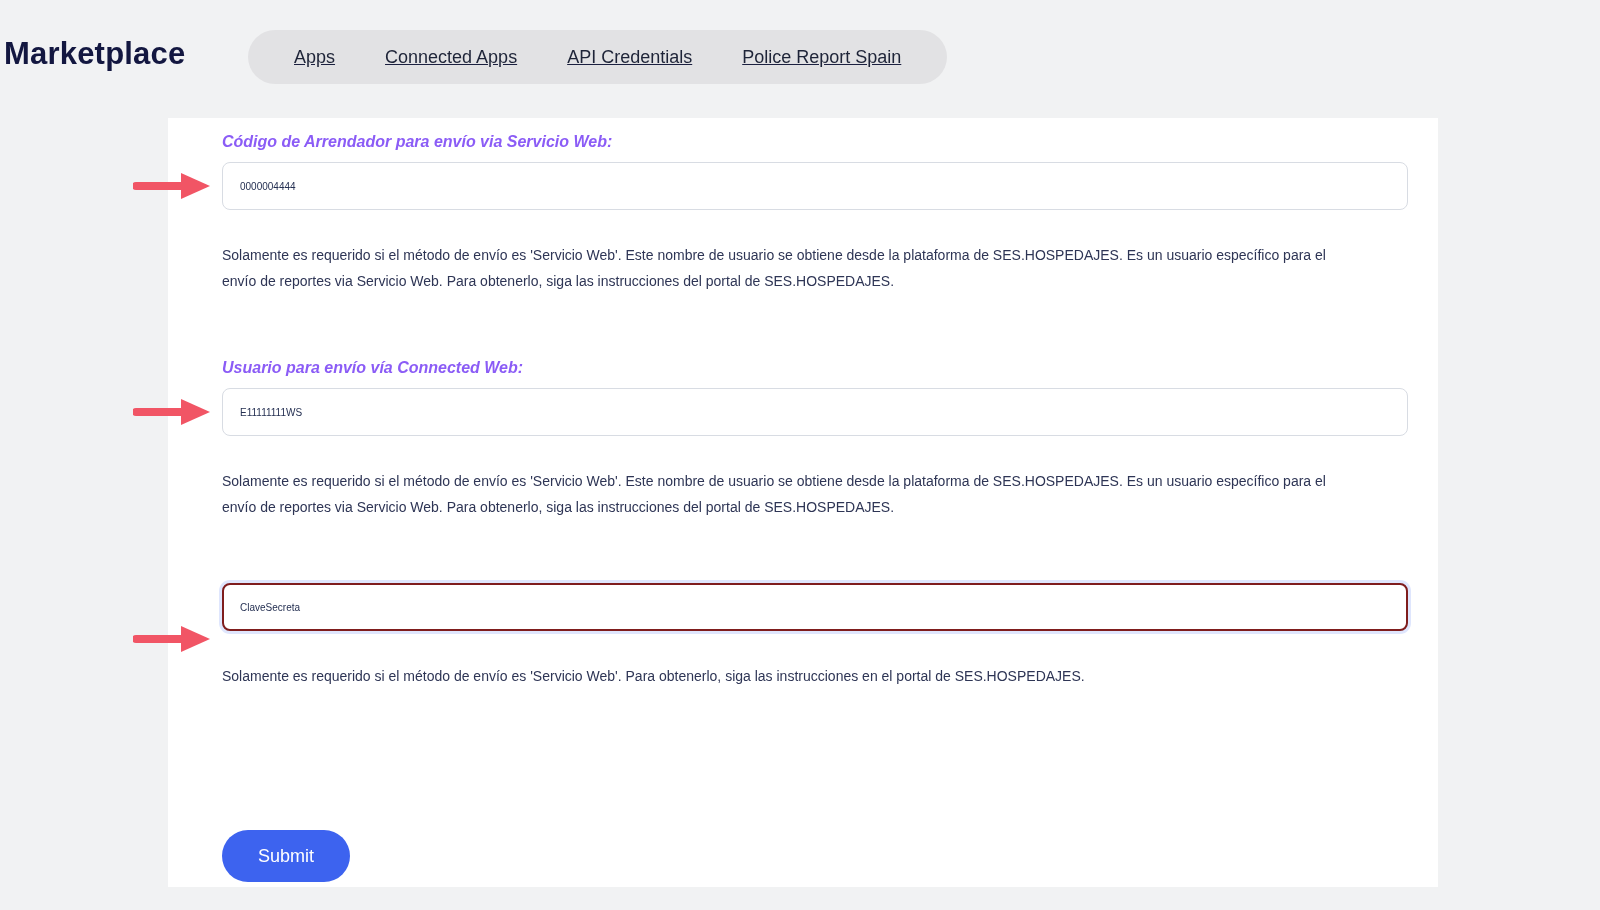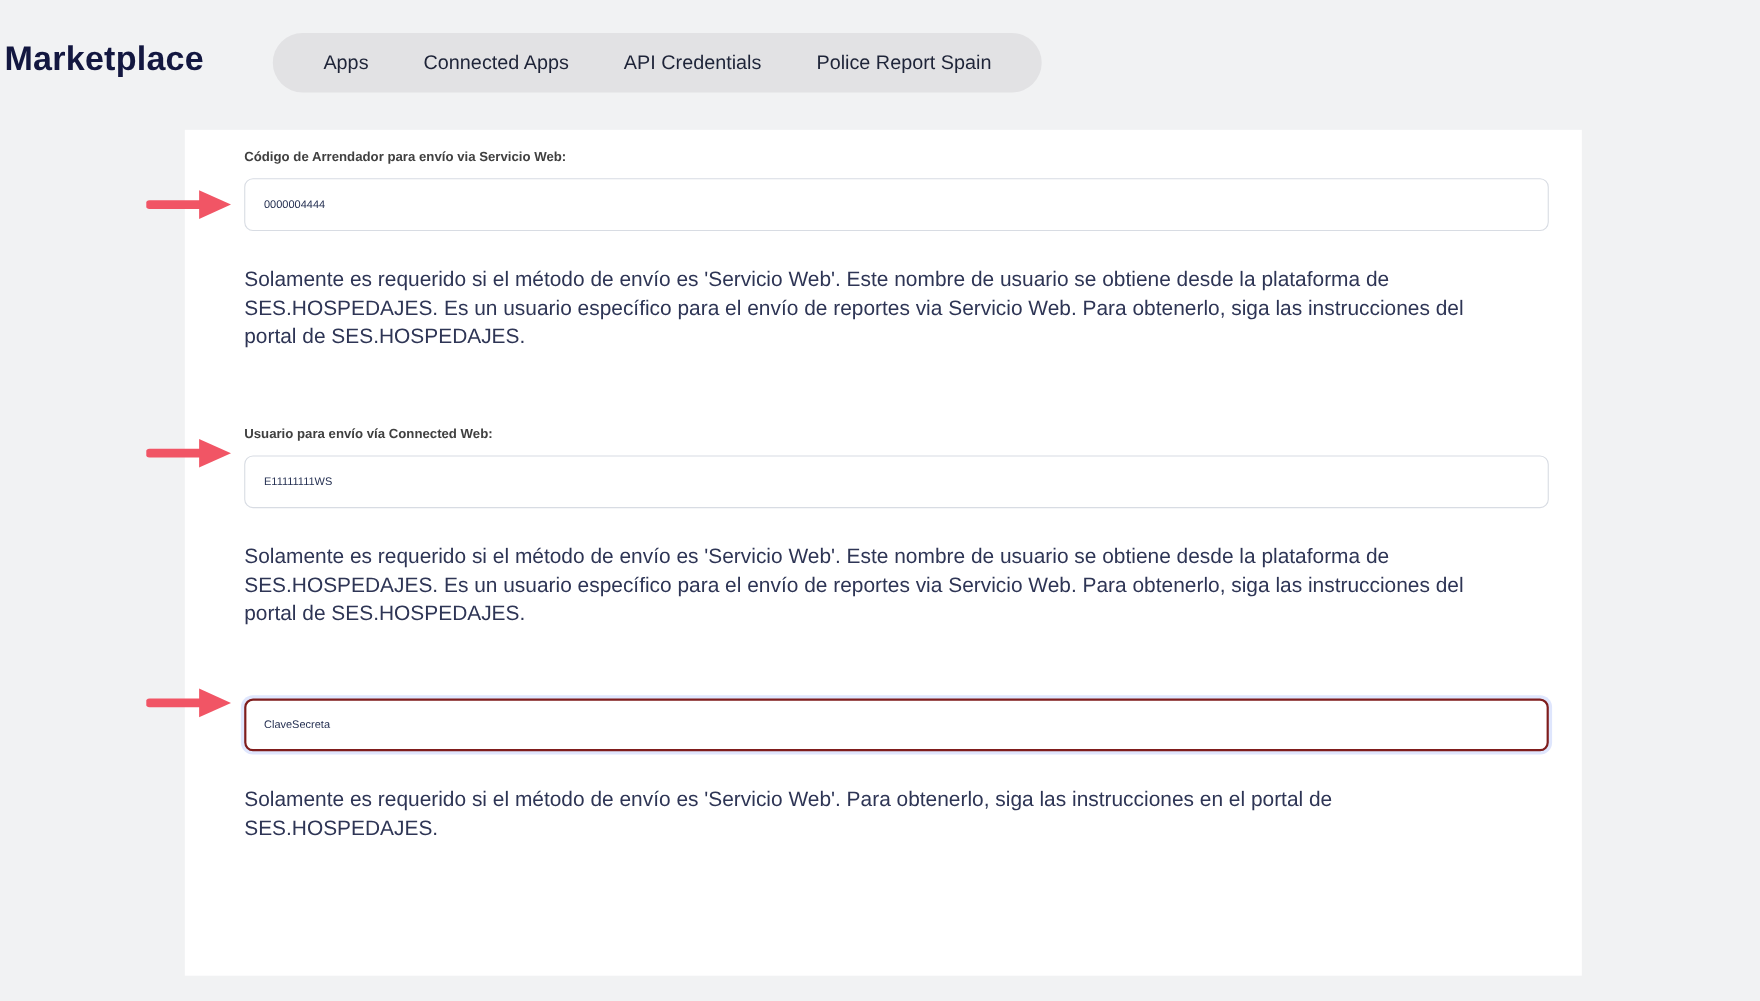--- a/index.html
+++ b/index.html
@@ -24,20 +24,21 @@
   .tabbar {
     position: absolute;
     left: 248px; top: 30px;
     height: 54px;
     background: #E2E2E4;
     border-radius: 27px;
     display: flex;
     align-items: center;
     gap: 50px;
     padding: 0 46px;
+    text-decoration: underline;
   }
   .tab {
     border: none;
     background: transparent;
     font-family: "Liberation Sans", sans-serif;
     font-size: 18px;
     color: #1E2438;
     cursor: pointer;
     white-space: nowrap;
   }
@@ -47,25 +48,26 @@
     position: absolute;
     left: 168px; top: 118px;
     width: 1270px; height: 769px;
     background: #FFFFFF;
     padding: 13px 30px 0 54px;
     overflow: hidden;
   }
   .field { margin-bottom: 63px; }
   .field-label {
     display: block;
-    font-size: 12px;
+    font-size: 16px;
     font-weight: 700;
     line-height: 22px;
-    color: #404040;
+    color: #8b5cf6;
     margin-bottom: 9px;
+    font-style: italic;
   }
   .text-input {
     display: block;
     width: 1186px;
     height: 48px;
     border: 1px solid #D8DCE3;
     border-radius: 8px;
     background: #FFFFFF;
     padding: 0 17px;
     font-family: "Liberation Sans", sans-serif;
@@ -74,21 +76,21 @@
     margin-bottom: 32px;
     outline: none;
   }
   .text-input.focused,
   .text-input:focus {
     border: 2px solid #7f1d1d;
     padding: 0 16px;
     box-shadow: 0 0 0 3px rgba(77, 115, 245, 0.18);
   }
   .help {
-    font-size: 19px;
+    font-size: 14px;
     line-height: 26px;
     color: #2E3555;
     max-width: 1130px;
   }
   .submit {
     display: inline-block;
     margin-top: 78px;
     height: 52px;
     padding: 0 36px;
     border: none;

